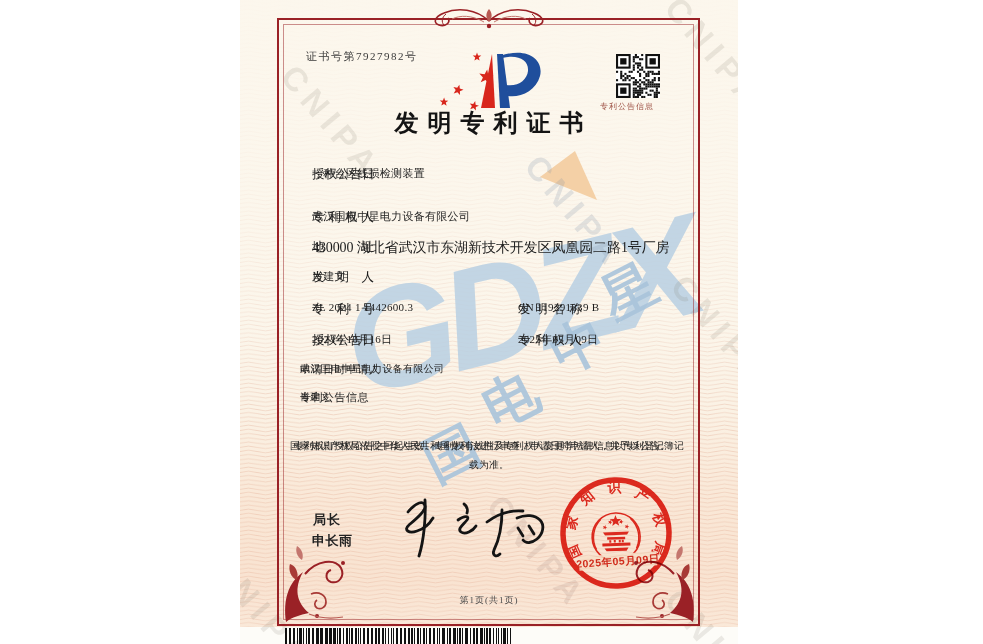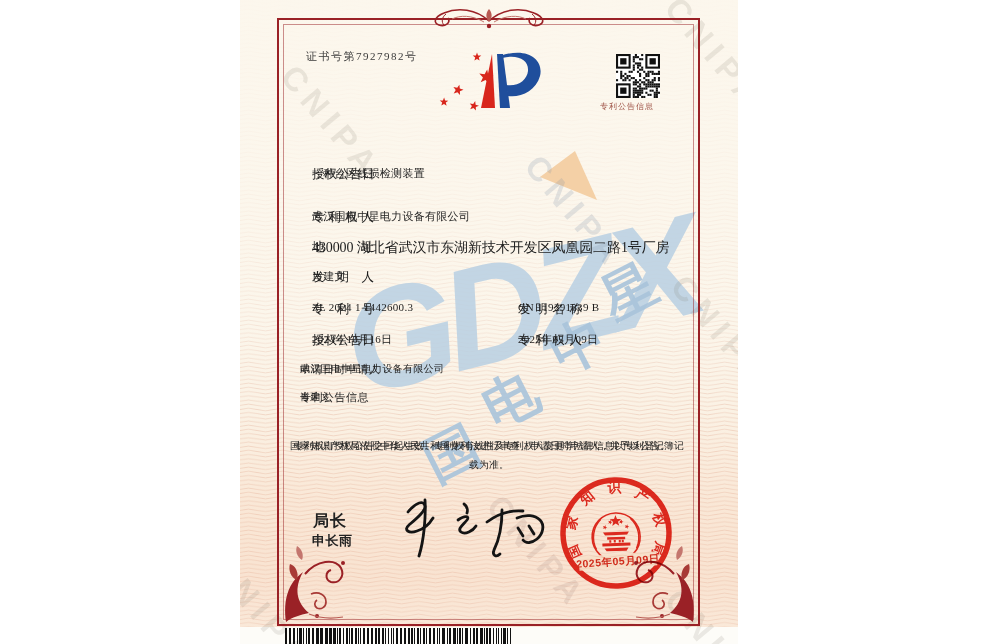--- a/index.html
+++ b/index.html
@@ -52,21 +52,21 @@
   .col2{position:absolute;left:206px;display:flex;align-items:baseline;}
   .col2 .flabel{width:64px;}
   .frow.small{left:60px;font-size:11px;}
   .frow.small .flabel{width:auto;letter-spacing:.5px;text-align:left;text-align-last:left;}
   .frow.small .fvalue{font-size:10px;}
   .r3 .fvalue{font-size:14px;letter-spacing:-.1px;}
   
   .body-text{left:50px;top:437px;width:398px;font-size:9.8px;line-height:18.5px;
     text-align:center;color:#222;letter-spacing:.2px;}
   .director-title{left:73px;top:511px;font-family:Liberation Serif, serif;
-    font-weight:700;font-size:16px;color:#222;letter-spacing:1px;}
+    font-weight:700;font-size:13px;color:#222;letter-spacing:1px;}
   .director-name{left:72px;top:532px;font-family:"Liberation Sans","DejaVu Sans",sans-serif;
     font-weight:700;font-size:13px;color:#222;letter-spacing:.5px;}
   .signature{left:138px;top:492px;}
   .seal{left:313px;top:470px;mix-blend-mode:multiply;opacity:.96;}
   .footer-page{left:0;top:594px;width:100%;text-align:center;font-size:9px;color:#4a4a4a;letter-spacing:1px;}
   .barcode{left:45px;top:628px;}
 </style>
 </head>
 <body>
 
@@ -293,20 +293,21 @@
         <rect x="2" y="2" width="3" height="3" fill="#111"></rect>
         <rect x="14" y="0" width="7" height="7" fill="#111"></rect>
         <rect x="15" y="1" width="5" height="5" fill="#fff"></rect>
         <rect x="16" y="2" width="3" height="3" fill="#111"></rect>
         <rect x="0" y="14" width="7" height="7" fill="#111"></rect>
         <rect x="1" y="15" width="5" height="5" fill="#fff"></rect>
         <rect x="2" y="16" width="3" height="3" fill="#111"></rect>
       </svg>
     <div class="qr-caption">专利公告信息</div>
 
+    <div class="title">发明专利证书</div>
 
     <div class="frow r1">
       <span class="flabel">授权公告日</span>
         <span class="fcolon">：</span>
       <span class="fvalue">一种台区线损检测装置</span>
     </div>
     <div class="frow r2">
       <span class="flabel">专利权人</span>
         <span class="fcolon">：</span>
       <span class="fvalue">武汉国电中星电力设备有限公司</span>
@@ -404,20 +405,21 @@
           <path d="M-20 16 C -25 6 -23 -6 -15 -14" fill="none" stroke="#e1251b" stroke-width="1.5"></path>
           <path d="M20 16 C 25 6 23 -6 15 -14" fill="none" stroke="#e1251b" stroke-width="1.5"></path>
         </g>
         <g transform="rotate(-2)">
           <rect x="-39" y="21" width="78" height="14" fill="rgba(253,250,243,0.92)"></rect>
           <text x="0" y="32" text-anchor="middle" font-size="10.5" font-weight="bold" fill="#d62717" style="font-family:'Liberation Sans',sans-serif;letter-spacing:.5px">2025年05月09日</text>
         </g>
       </g>
     </svg>
 
+    <div class="footer-page">第1页(共1页)</div>
 
     <svg class="barcode" id="barcode-svg" width="230" height="16">
         <rect x="0" y="0" width="2" height="16" fill="#111"></rect>
         <rect x="4" y="0" width="2" height="16" fill="#111"></rect>
         <rect x="8" y="0" width="2" height="16" fill="#111"></rect>
         <rect x="12" y="0" width="1" height="16" fill="#111"></rect>
         <rect x="14" y="0" width="3" height="16" fill="#111"></rect>
         <rect x="18" y="0" width="1" height="16" fill="#111"></rect>
         <rect x="21" y="0" width="1" height="16" fill="#111"></rect>
         <rect x="23" y="0" width="2" height="16" fill="#111"></rect>

